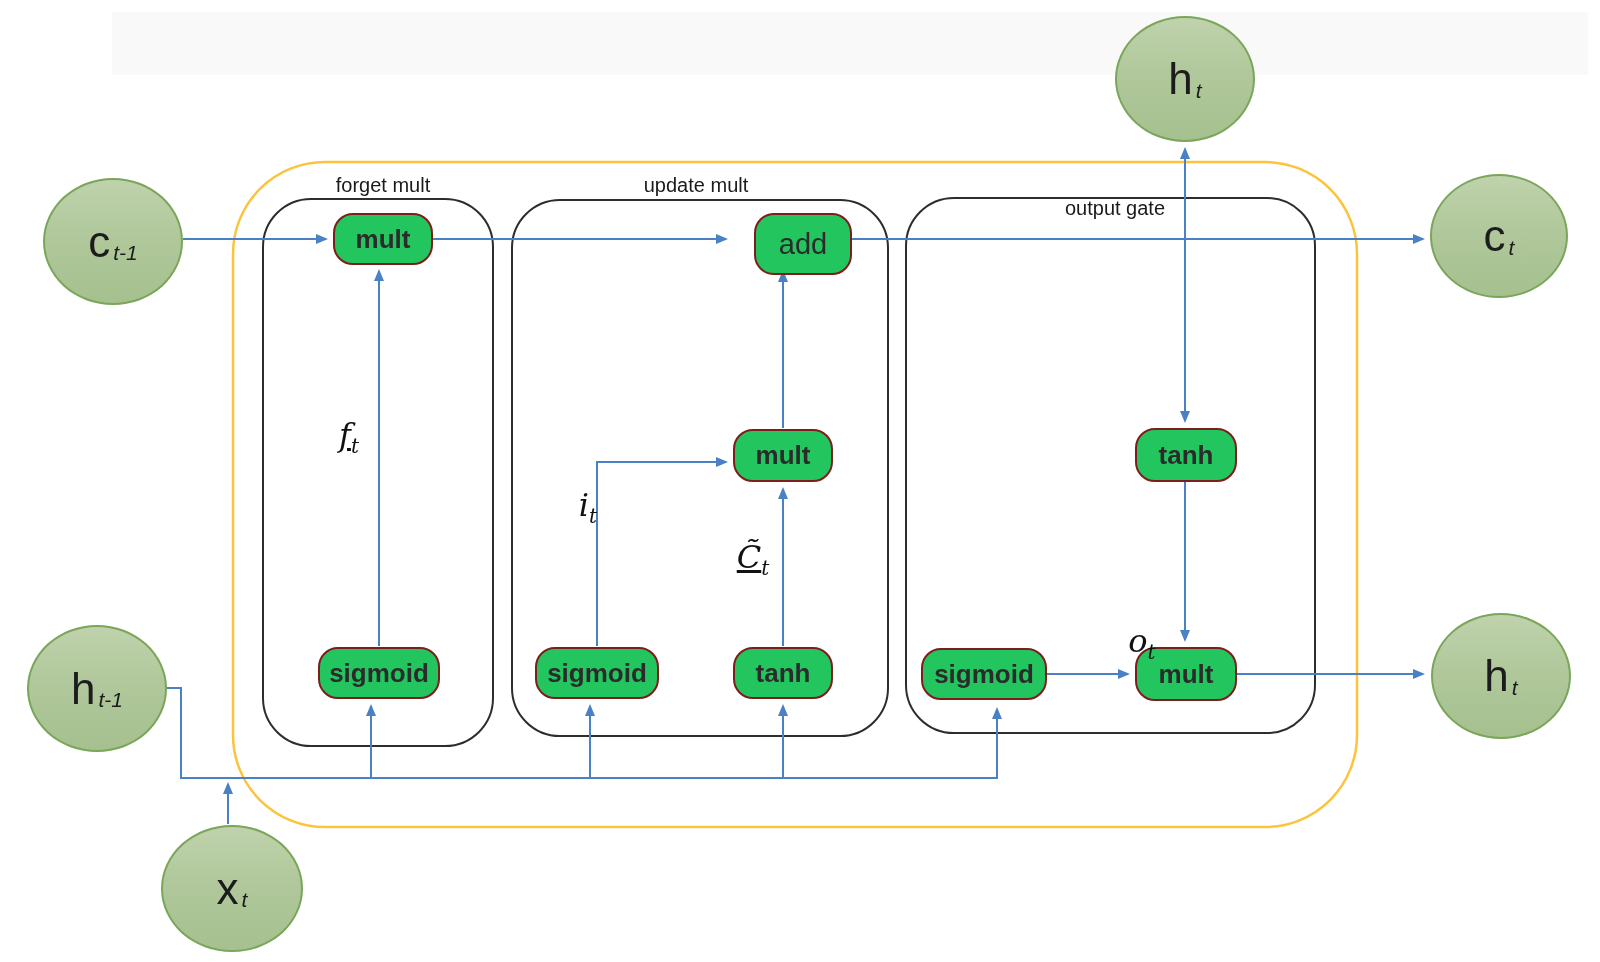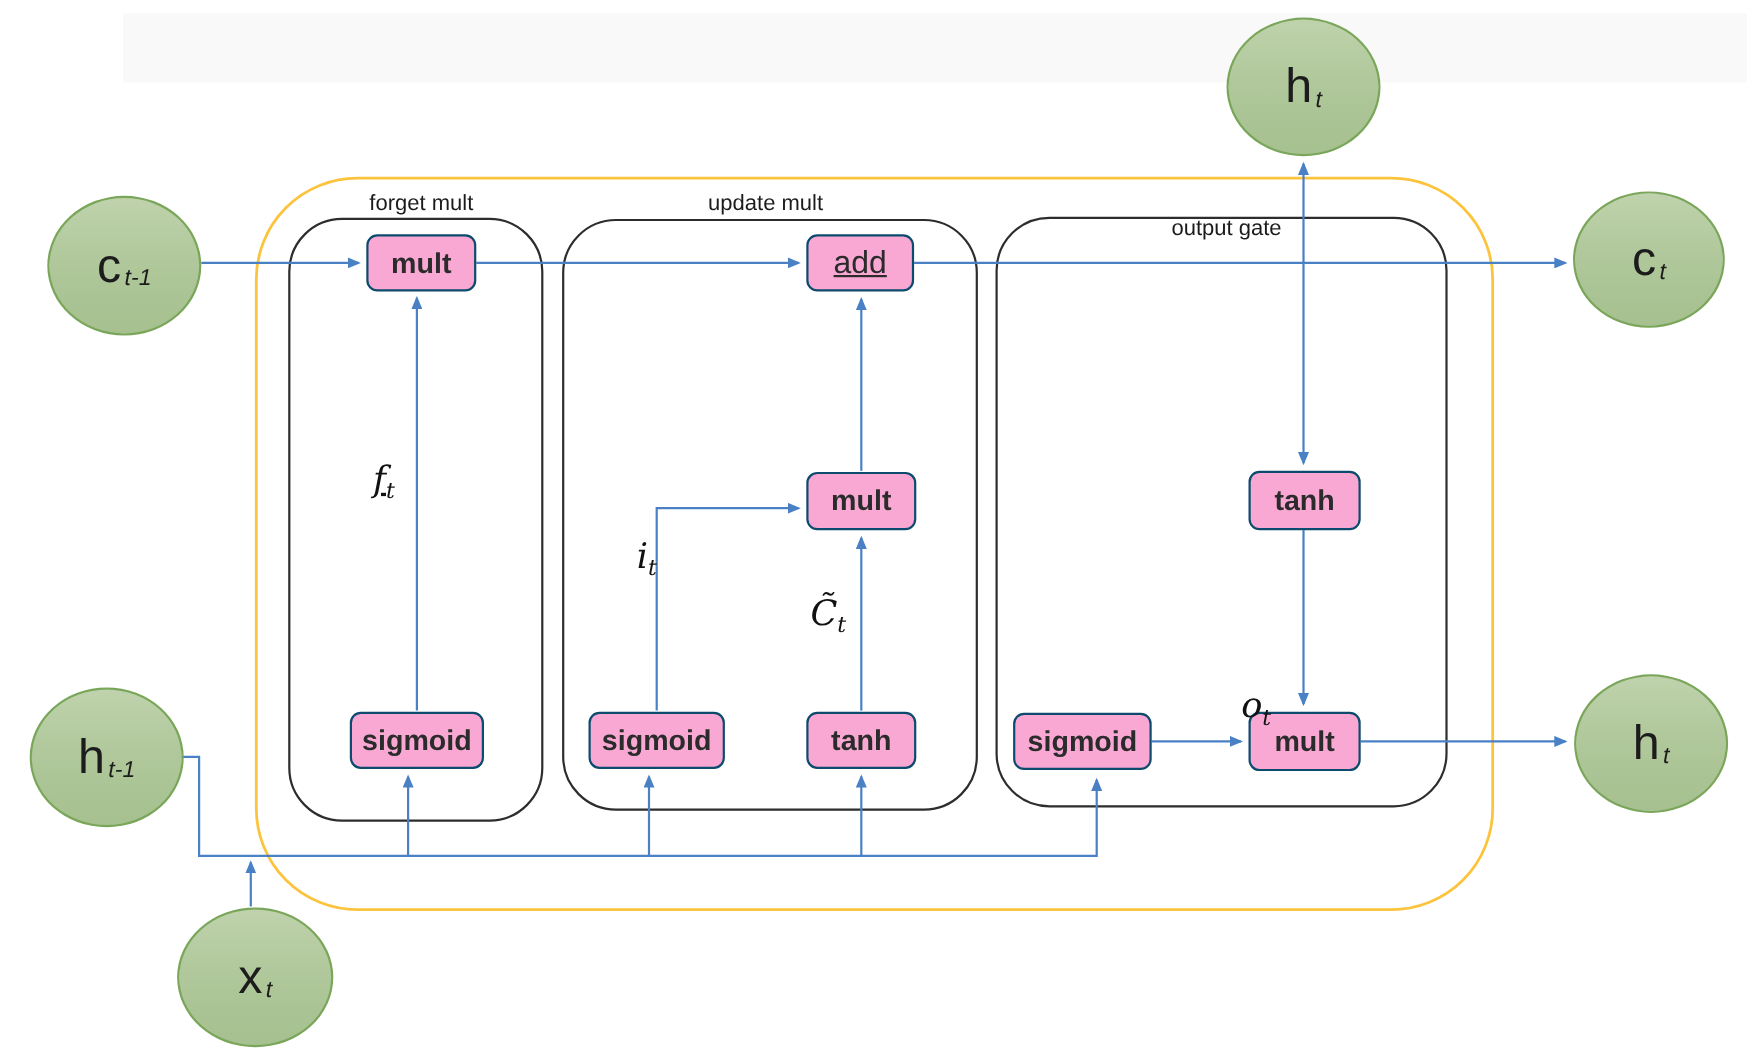--- a/index.html
+++ b/index.html
@@ -14,21 +14,21 @@
     position:absolute; border-radius:50%;
     background:linear-gradient(180deg,#bfd2ac 0%, #b0c89b 45%, #a6c08f 100%);
     border:2px solid #7aa65a; box-sizing:border-box;
     display:flex; align-items:center; justify-content:center;
     color:#1c1c1c;
   }
   .circle .main { font-size:44px; line-height:1; }
   .circle .sub  { font-size:21px; font-style:italic; line-height:1; margin-top:22px; margin-left:3px; }
 
   .op {
-    position:absolute; background:#f9a8d4; border:2px solid #0c4a6e; border-radius:10px;
+    position:absolute; background:#22c55e; border:2px solid #7f1d1d; border-radius:20px;
     box-sizing:border-box; display:flex; align-items:center; justify-content:center;
     font-weight:bold; font-size:26px; color:#2b2b2b;
   }
   .op.regular { font-weight:normal; font-size:29px; }
 
   .gate-label {
     position:absolute; transform:translate(-50%,-50%);
     font-size:20px; color:#1b1b1b; white-space:nowrap;
   }
 
@@ -107,35 +107,35 @@
       <span class="sub">t</span>
   </div>
   <div class="circle" style="left:1431px; top:613px; width:140px; height:126px;">
     <span class="main">h</span>
       <span class="sub">t</span>
   </div>
 
   <div class="op" style="left:333px; top:213px; width:100px; height:52px;">mult</div>
   <div class="op" style="left:318px; top:647px; width:122px; height:52px;">sigmoid</div>
 
-  <div class="op regular" style="left:733px; top:213px; width:98px; height:52px;text-decoration:underline;">add</div>
+  <div class="op regular" style="left:754px; top:213px; width:98px; height:62px;">add</div>
   <div class="op" style="left:733px; top:429px; width:100px; height:53px;">mult</div>
   <div class="op" style="left:535px; top:647px; width:124px; height:52px;">sigmoid</div>
   <div class="op" style="left:733px; top:647px; width:100px; height:52px;">tanh</div>
 
   <div class="op" style="left:921px; top:648px; width:126px; height:52px;">sigmoid</div>
   <div class="op" style="left:1135px; top:428px; width:102px; height:54px;">tanh</div>
   <div class="op" style="left:1135px; top:647px; width:102px; height:54px;">mult</div>
 
   <div class="math" style="left:349px; top:437px;text-decoration:underline;">
     <span>f</span><span class="sub">t</span>
   </div>
   <div class="math" style="left:560px; top:507px;margin-left:28px;">
     <span>i</span><span class="sub">t</span>
   </div>
-  <div class="math" style="left:753px; top:559px;">
+  <div class="math" style="left:753px; top:559px;text-decoration:underline;">
     <span>C̃</span><span class="sub">t</span>
   </div>
   <div class="math" style="left:1142px; top:643px;">
     <span>o</span><span class="sub">t</span>
   </div>
 
 </div>
 
 </body></html>

